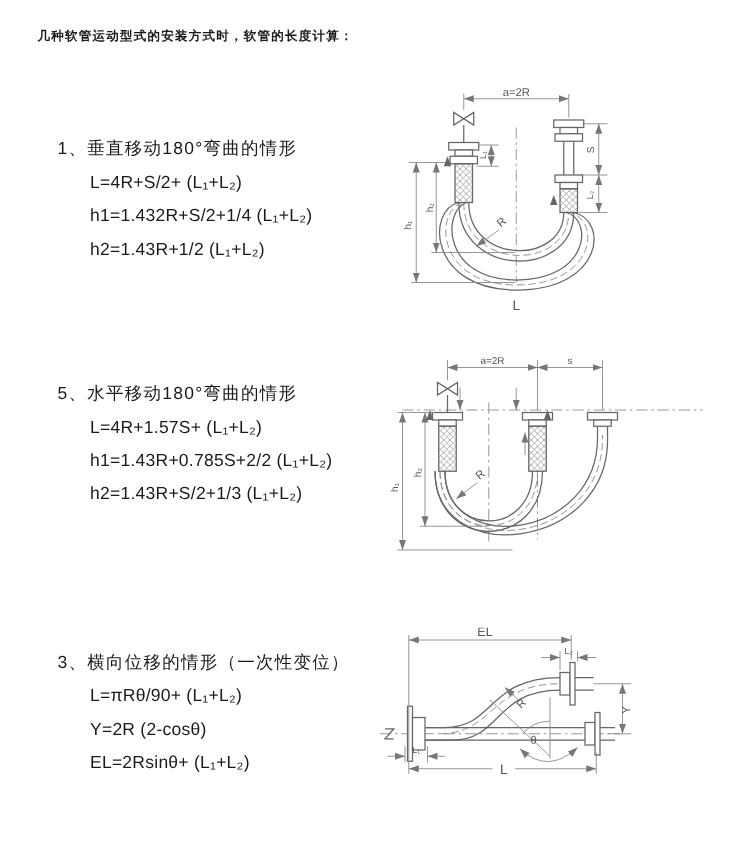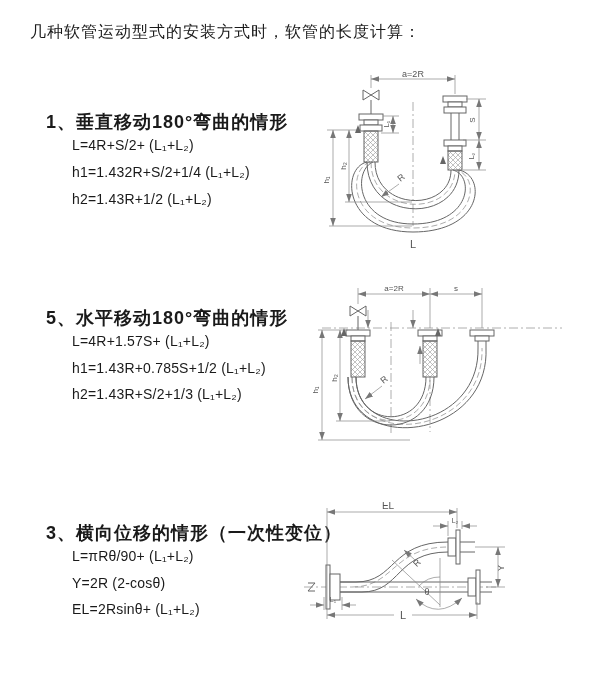--- a/index.html
+++ b/index.html
@@ -1,40 +1,40 @@
 <!DOCTYPE html>
 <html><head>
 <meta charset="utf-8">
 <style>
   html,body{margin:0;padding:0}
   body{width:600px;height:675px;background:#ffffff;position:relative;overflow:hidden;
        font-family:"Liberation Sans","DejaVu Sans",sans-serif;color:#1a1a1a}
   .abs{position:absolute;white-space:nowrap}
-  .title{font-size:16px;font-weight:normal;letter-spacing:1px}
-  .heading{font-size:18px;font-weight:bold;letter-spacing:1px}
+  .title{font-size:10px;font-weight:bold;letter-spacing:1px}
+  .heading{font-size:14px;font-weight:normal;letter-spacing:1px}
   .formula{font-size:14px;font-weight:normal;letter-spacing:.2px}
   svg.diag{position:absolute}
   svg text{font-family:"Liberation Sans","DejaVu Sans",sans-serif;fill:#555}
 </style>
 </head>
 <body>
 
 <div class="abs title" style="left:30px;top:22px">几种软管运动型式的安装方式时，软管的长度计算：</div>
 
 <div>
   <div class="abs heading" style="left:46px;top:110px">1、垂直移动180°弯曲的情形</div>
   <div class="abs formula" style="left:72px;top:137px">L=4R+S/2+ (L₁+L₂)</div>
   <div class="abs formula" style="left:72px;top:164px">h1=1.432R+S/2+1/4 (L₁+L₂)</div>
   <div class="abs formula" style="left:72px;top:191px">h2=1.43R+1/2 (L₁+L₂)</div>
 </div>
 
 <div>
   <div class="abs heading" style="left:46px;top:306px">5、水平移动180°弯曲的情形</div>
   <div class="abs formula" style="left:72px;top:333px">L=4R+1.57S+ (L₁+L₂)</div>
-  <div class="abs formula" style="left:72px;top:360px">h1=1.43R+0.785S+1/2 (L₁+L₂)</div>
+  <div class="abs formula" style="left:72px;top:360px">h1=1.43R+0.785S+2/2 (L₁+L₂)</div>
   <div class="abs formula" style="left:72px;top:386px">h2=1.43R+S/2+1/3 (L₁+L₂)</div>
 </div>
 
 <div>
   <div class="abs heading" style="left:46px;top:521px">3、横向位移的情形（一次性变位）</div>
   <div class="abs formula" style="left:72px;top:548px">L=πRθ/90+ (L₁+L₂)</div>
   <div class="abs formula" style="left:72px;top:575px">Y=2R (2-cosθ)</div>
   <div class="abs formula" style="left:72px;top:601px">EL=2Rsinθ+ (L₁+L₂)</div>
 </div>
 

